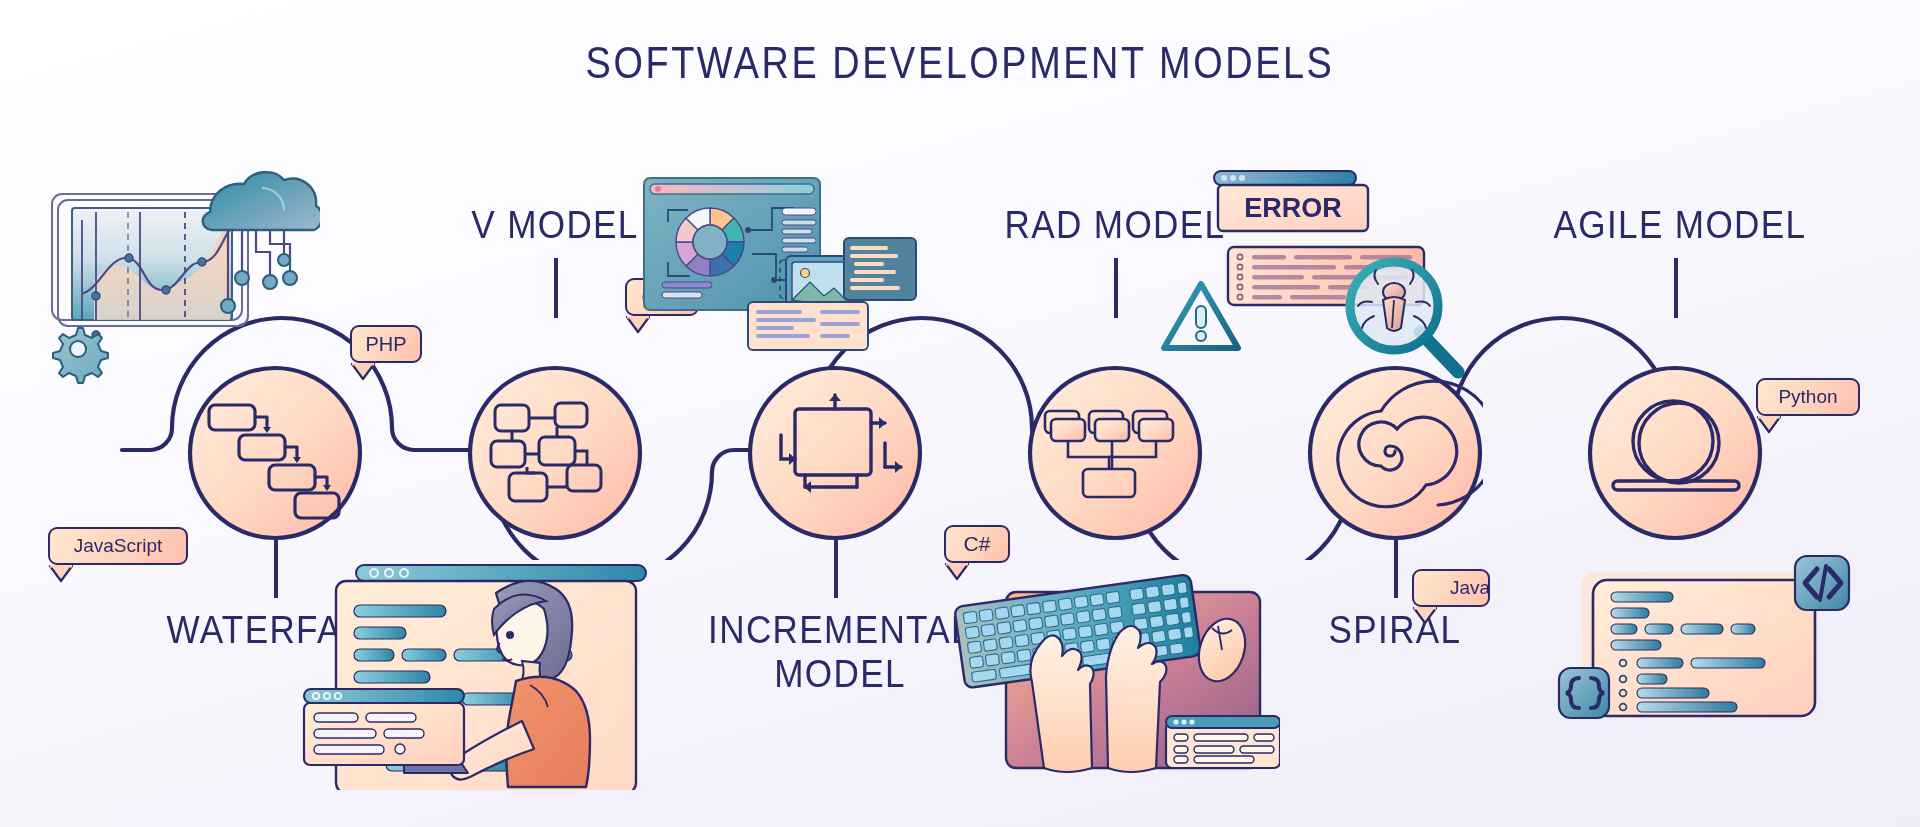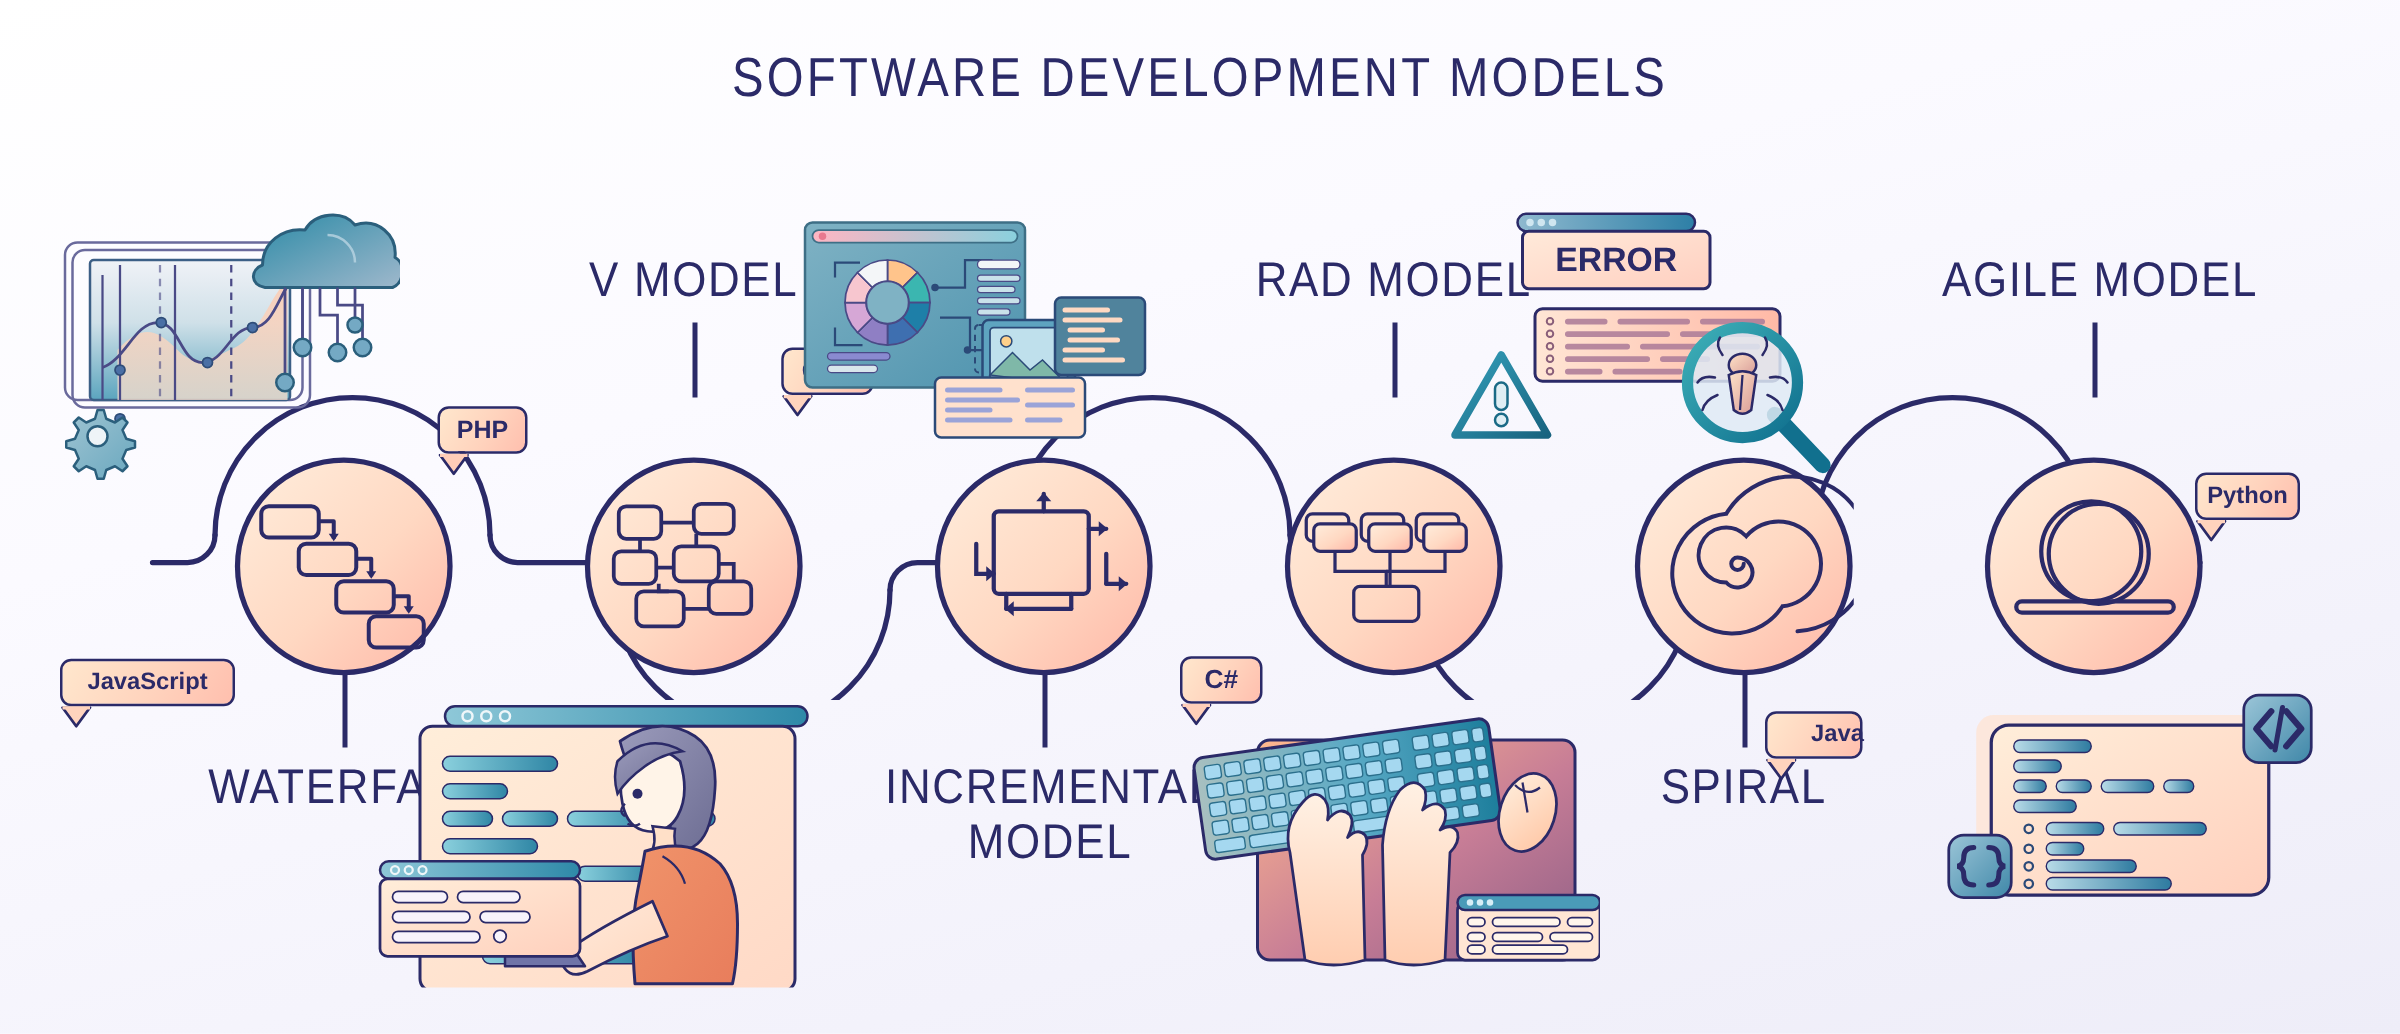--- a/index.html
+++ b/index.html
@@ -24,21 +24,21 @@
   
   .model-label{
     color:#2b2a68;font-size:39px;letter-spacing:1.5px;font-weight:400;
     text-align:center;white-space:nowrap;transform:scaleX(.9);
     line-height:1.05;
   }
   .model-label.two-line{line-height:1.12;}
 
   
   .lang-tag{
-    color:#2b2a68;font-weight:700;
+    color:#2b2a68;font-weight:400;
     border:2.2px solid #2b2a68;border-radius:9px;
     background:linear-gradient(120deg,#ffe7cd 0%,#ffd3bd 55%,#ffbfae 100%);
     display:flex;align-items:center;justify-content:center;
     box-sizing:border-box;
   }
 
   .svgwrap{position:absolute;pointer-events:none;}
 </style>
 </head>
 <body>
@@ -275,21 +275,21 @@
 
   <div class="abs" style="left:1412px;top:569px;">
     <div class="lang-tag" style="width:78px;height:38px;font-size:19px;padding-left:38px;">Java</div>
     <svg class="tip" style="left:24px;top:36px;width:26px;height:18px;" viewBox="0 0 26 18">
       <path d="M2 1 L24 1 L13 16 Z" fill="#ffd3bd" stroke="#2b2a68" stroke-width="2.2" stroke-linejoin="round"></path>
       <path d="M2 1 L24 1" stroke="#ffd3bd" stroke-width="3"></path>
     </svg>
   </div>
 
   <div class="abs" style="left:1756px;top:378px;">
-    <div class="lang-tag" style="width:84px;height:38px;font-size:19px;">Python</div>
+    <div class="lang-tag" style="width:104px;height:38px;font-size:19px;">Python</div>
     <svg class="tip" style="left:30px;top:36px;width:26px;height:18px;" viewBox="0 0 26 18">
       <path d="M2 1 L24 1 L13 16 Z" fill="#ffd3bd" stroke="#2b2a68" stroke-width="2.2" stroke-linejoin="round"></path>
       <path d="M2 1 L24 1" stroke="#ffd3bd" stroke-width="3"></path>
     </svg>
   </div>
 
   <svg class="svgwrap" style="left:30px;top:160px;width:290px;height:230px;" viewBox="0 0 290 230">
     <defs>
       <linearGradient id="chartFill" x1="0" y1="0" x2="0" y2="1">
         <stop offset="0%" stop-color="#f0f2f7"></stop>

